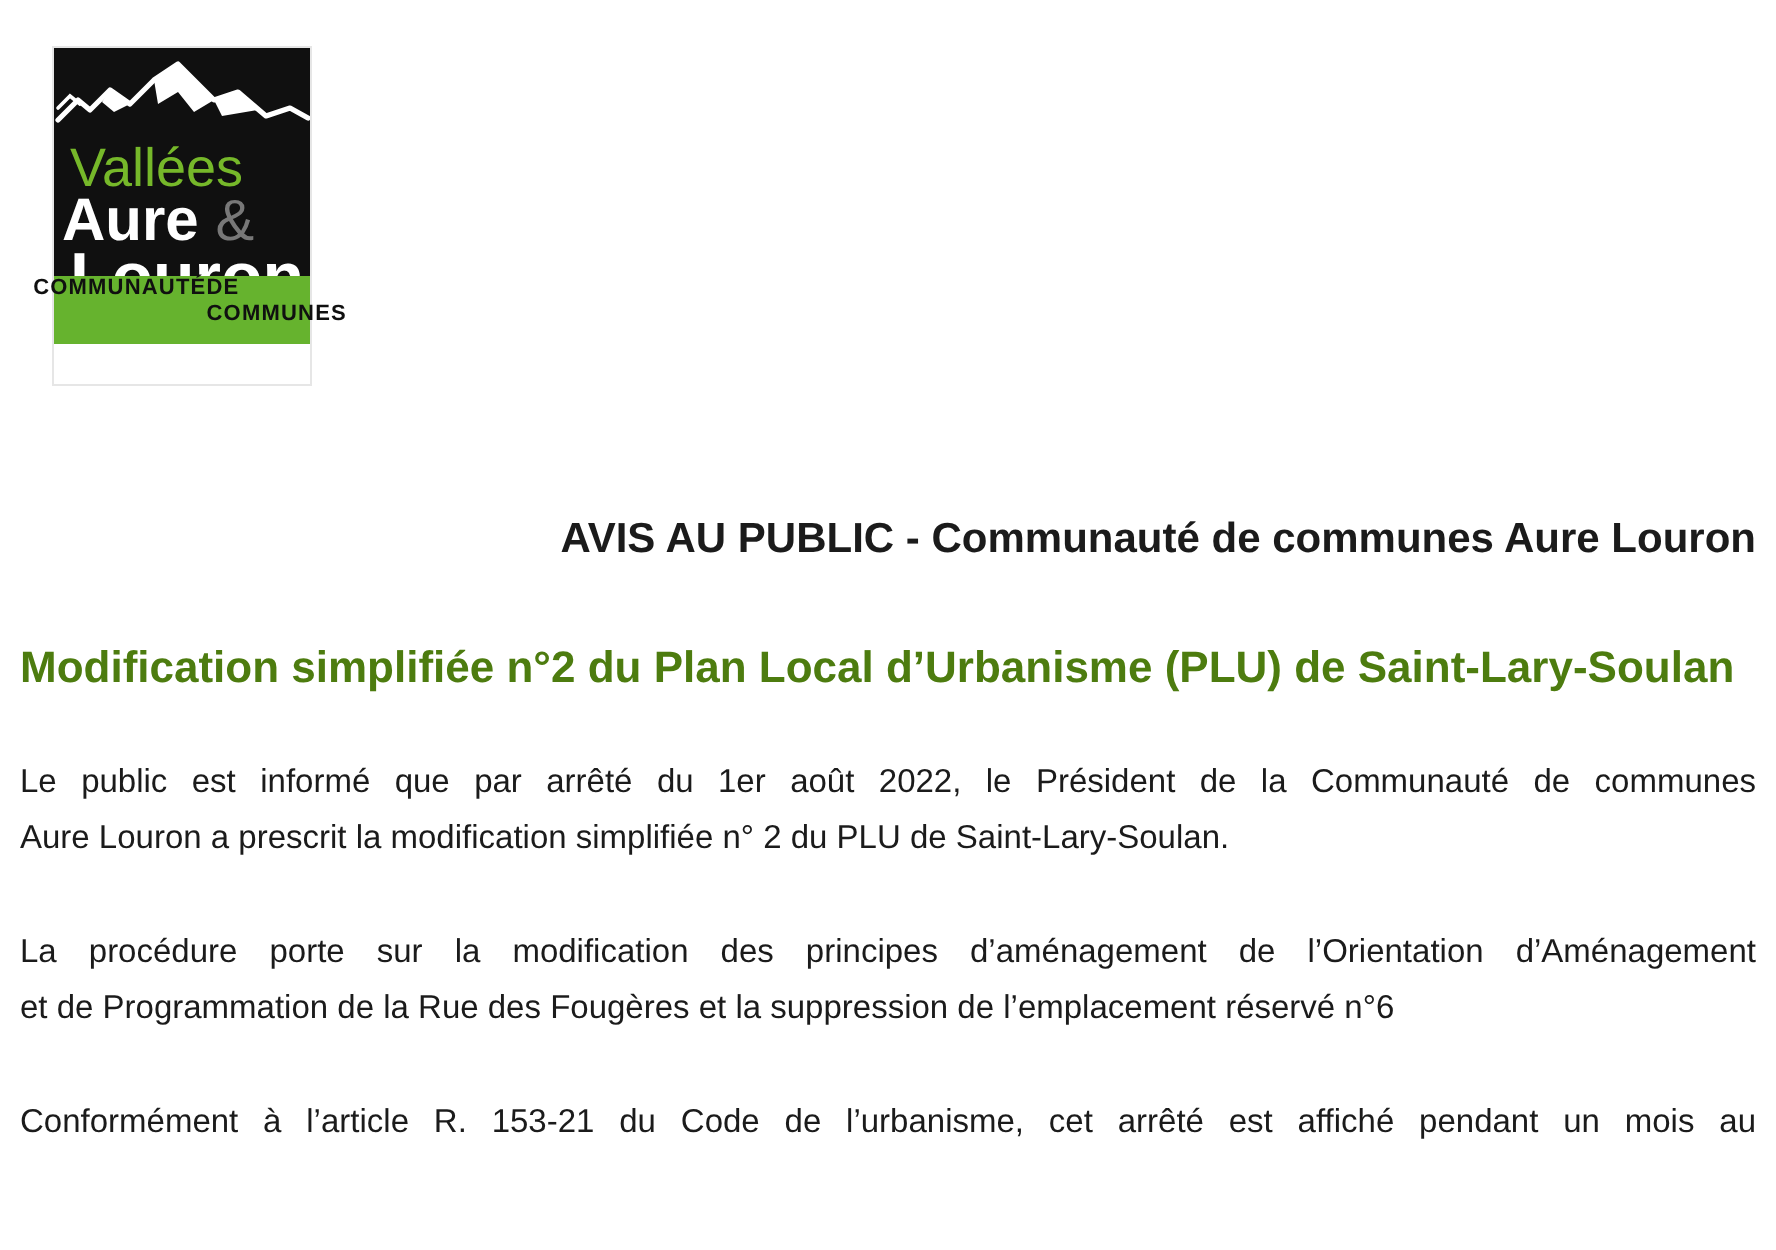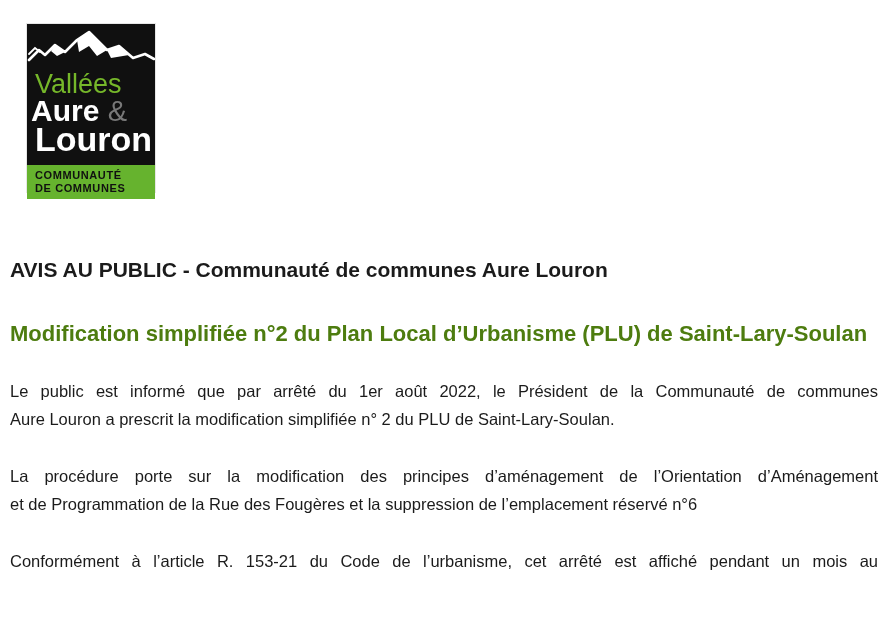--- a/index.html
+++ b/index.html
@@ -6,47 +6,47 @@
   body{
     width:888px;height:625px;overflow:hidden;
     font-family:"Liberation Sans",sans-serif;
     color:#1b1b1b;
     -webkit-font-smoothing:antialiased;
   }
   .page{padding:0 10px;}
 
   
   .logo{margin:10px 0 0 17px;width:128px;height:168px;box-shadow:0 0 0 1px #e6e6e6;}
-  .logo-black{background:#101010;height:141px;overflow:hidden;margin-top:24px;}
+  .logo-black{background:#101010;height:114px;overflow:hidden;margin-top:24px;}
   .mountains{display:block;width:128px;height:52px;}
   .logo-vallees{
     color:#76B82A;font-size:27px;line-height:26px;font-weight:400;
     padding-left:8px;margin-top:-5px;letter-spacing:0px;
   }
   .logo-aure-line{
     color:#ffffff;font-size:30px;line-height:28px;font-weight:700;
     padding-left:4px;
   }
   .logo-amp{color:#787878;font-weight:400;font-size:29px;}
   .logo-louron{
     color:#ffffff;font-size:34px;line-height:28px;font-weight:700;
     padding-left:8px;
   }
   .logo-band{
-    background:#66B32E;height:34px;display:flex;flex-direction:column;
+    background:#66B32E;height:34px;display:flex;
     justify-content:center;align-items:flex-start;padding-left:8px;box-sizing:border-box;
   }
   .logo-band div{
     color:#101010;font-weight:700;font-size:11px;line-height:13px;letter-spacing:0.6px;
   }
 
   
   .title{
     margin:64px 0 0 0;font-size:21px;line-height:28px;font-weight:700;
-    text-align:left;color:#1b1b1b;
+    text-align:right;color:#1b1b1b;
   }
   .subtitle{
     margin:36px 0 0 0;font-size:22px;line-height:28px;font-weight:700;color:#4d7c0f;
   }
   .para{margin:28px 0 0 0;font-size:16.5px;line-height:28px;}
   .jline{display:block;text-align:justify;text-align-last:justify;margin-top:29px;}
   .nline{display:block;}
   a.doclink{
     color:#0563C1;text-decoration:underline;
     text-decoration-thickness:2px;text-underline-offset:4px;cursor:pointer;

